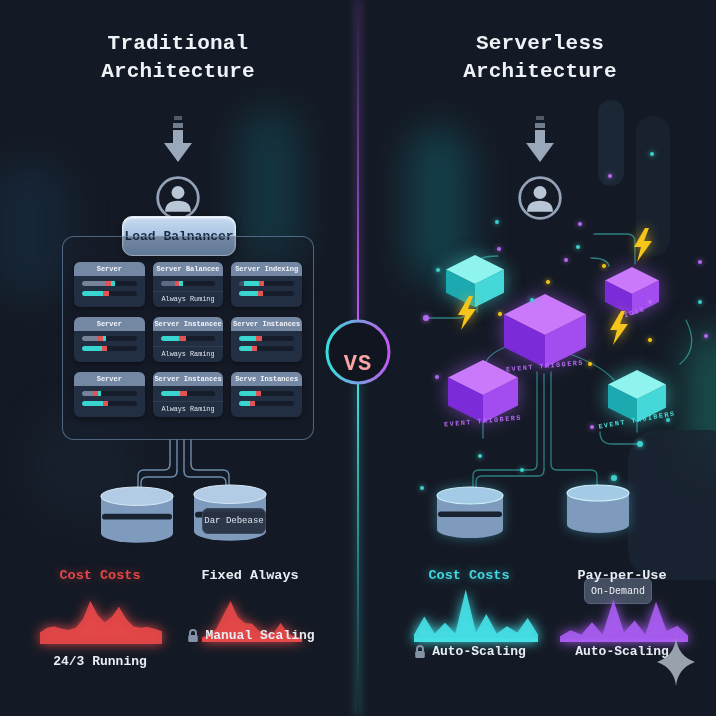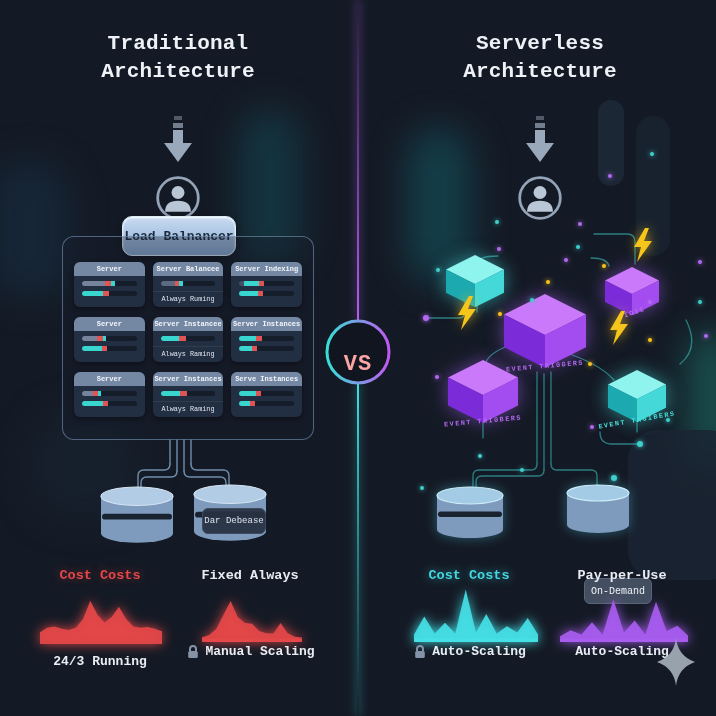--- a/index.html
+++ b/index.html
@@ -345,21 +345,21 @@
     </svg>
   <div class="caption" style="left:35px;top:654px;width:130px;">
     <span>24/3 Running</span>
   </div>
 
   <div class="cost-title" style="left:192px;top:568px;width:116px;">Fixed Always</div>
   <svg class="abs" style="left: 202px; top: 596px; filter: drop-shadow(rgb(229, 72, 72) 0px 0px 6px);" width="100" height="46" viewBox="0 0 100 40" preserveAspectRatio="none">
       <polygon points="0,40 0.0,35.8 7.1,34.0 14.3,28.8 21.4,16.5 28.6,4.3 35.7,18.3 42.9,23.5 50.0,24.2 57.1,30.5 64.3,32.3 71.4,32.6 78.6,23.5 85.7,32.3 92.9,35.4 100.0,36.1 100,40" fill="#e54848" opacity="0.92"></polygon>
       <rect x="0" y="37" width="100" height="3" rx="1.5" fill="#e54848"></rect>
     </svg>
-  <div class="caption" style="left:186px;top:644px;width:130px;">
+  <div class="caption" style="left:186px;top:628px;width:130px;">
     <svg width="12" height="14" viewBox="0 0 12 14">
       <path d="M3,6 V4 A3,3 0 0 1 9,4 V6" fill="none" stroke="#8593a8" stroke-width="2"></path>
       <rect x="1.2" y="6" width="9.6" height="7" rx="1.6" fill="#8593a8"></rect>
     </svg>
     <span>Manual Scaling</span>
   </div>
 
   <div class="cost-title teal" style="left:404px;top:568px;width:130px;">Cost Costs</div>
   <svg class="abs" style="left: 414px; top: 586px; filter: drop-shadow(rgb(69, 224, 230) 0px 0px 6px);" width="124" height="56" viewBox="0 0 100 40" preserveAspectRatio="none">
       <polygon points="0,40 0.0,34.7 8.3,21.8 16.7,34.0 25.0,26.3 33.3,34.0 41.7,2.5 50.0,33.3 58.3,20.0 66.7,34.0 75.0,28.8 83.3,33.3 91.7,22.8 100.0,34.7 100,40" fill="#45e0e6" opacity="0.92"></polygon>

